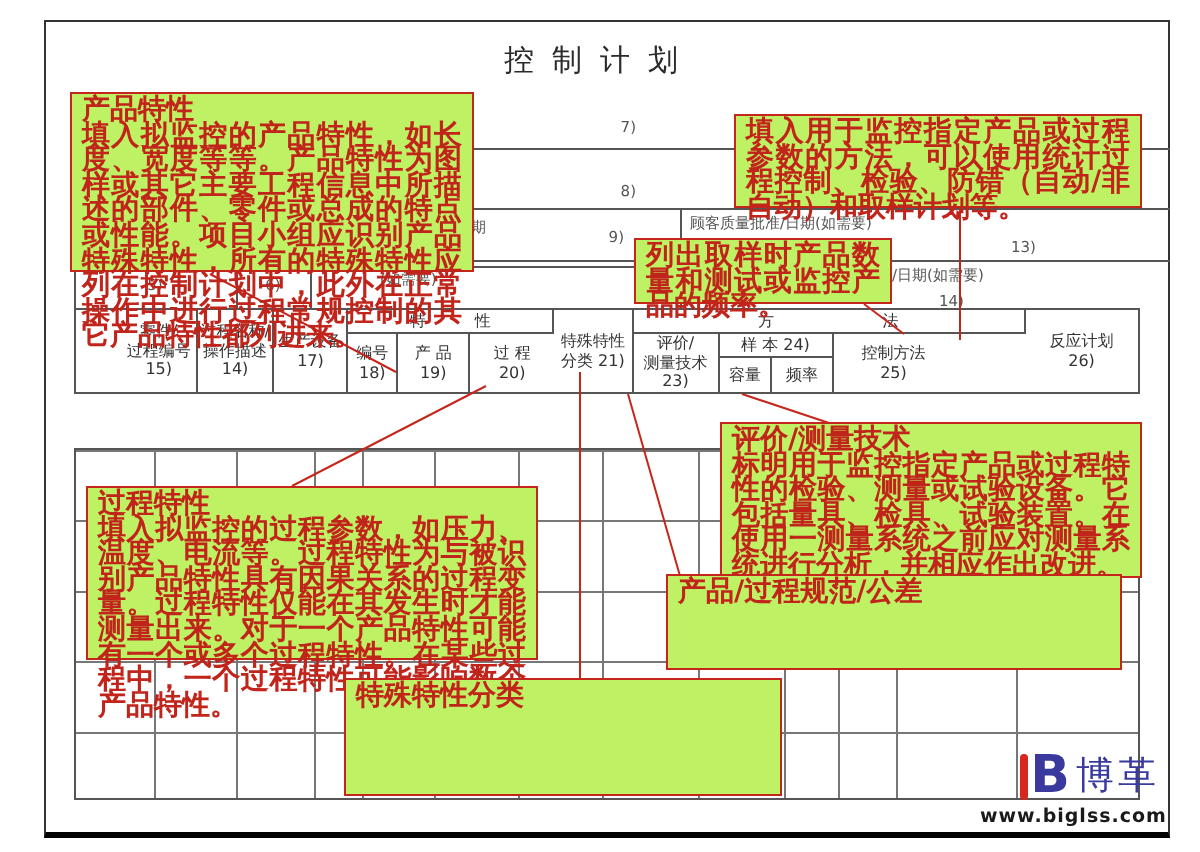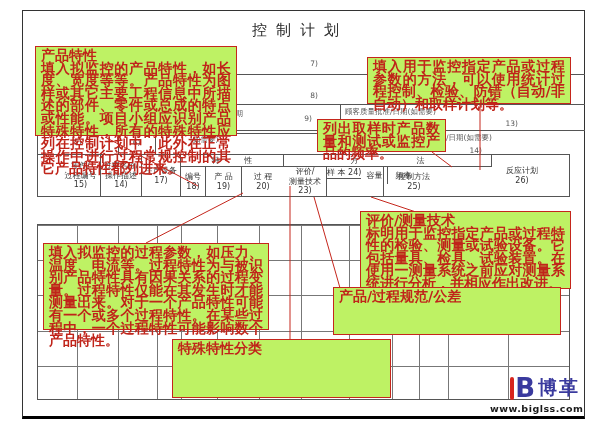--- a/index.html
+++ b/index.html
@@ -25,21 +25,21 @@
   .thead { position:absolute; left:37px; top:154px; width:533px; height:43px;
            border:1px solid #555; display:flex; font-size:8px; color:#333;padding-left:23px; }
   .cell { display:flex; align-items:center; justify-content:center; text-align:center;
           white-space:pre-line; line-height:9.5px; border-right:1px solid #555; }
   .full { height:41px; }
   .group { display:flex; flex-direction:column; }
   .gbar { height:12px; display:flex; align-items:center; justify-content:space-around;
           border-bottom:1px solid #555; border-right:1px solid #555; padding:0 18%; }
   .grow { display:flex; height:29px; }
   .grow .cell { height:29px; }
-  .sample { display:flex; border-right:1px solid #555; }
+  .sample { display:flex; flex-direction:column; border-right:1px solid #555; }
   .sbar { height:12px; display:flex; align-items:center; justify-content:center;
           border-bottom:1px solid #555; white-space:nowrap; }
   .srow { display:flex; height:17px; }
   .srow .cell { height:17px; }
   .c0{width:40px}.c1{width:41px}.c2{width:39px}.c3{width:25px}.c4{width:36px}
   .c5{width:42px; border-right:none}.c6{width:42px}
   .c7{width:48px}.c8{width:43px}.c9{width:27px}.c10{width:30px; border-right:none}
   .c11{width:60px; border-right:none}.c12{width:60px; border-right:none}
   .gchar{width:103px}.gmethod{width:208px}.wsample{width:57px}
 
@@ -57,21 +57,21 @@
   .callout .ct { display:block; }
 
   svg.leaders { position:absolute; left:0; top:0; z-index:4; pointer-events:none; }
 
   
   .logo { position:absolute; left:490px; top:374px; width:90px; z-index:6; text-align:right; }
   .logo-row { display:flex; align-items:center; justify-content:flex-end; height:28px; }
   .logo-bar { display:inline-block; width:4px; height:23px; background:#d8251d;
               margin-right:1px; border-radius:2px; }
   .logo-mark-char { font-size:26px; font-weight:bold; color:#3a3a9e; line-height:26px; }
-  .logo-name { font-size:19px; font-weight:bold; color:#3a3a9e; letter-spacing:2px;
+  .logo-name { font-size:19px; font-weight:normal; color:#3a3a9e; letter-spacing:2px;
                margin-left:3px; }
   .logo-url { font-size:9.5px; font-weight:bold; color:#1a1a1a; letter-spacing:0.5px;
               margin-top:1px; white-space:nowrap; }
 </style>
 </head>
 <body>
 
 <div id="page">
 
   <div class="frame"></div>
@@ -116,20 +116,22 @@
       </div>
       <div class="grow">
         <div class="cell c3">编号
 18)</div>
         <div class="cell c4">产 品
 19)</div>
         <div class="cell c5">过 程
 20)</div>
       </div>
     </div>
+    <div class="cell full c6">特殊特性
+分类 21)</div>
     <div class="group gmethod">
       <div class="gbar">
         <span>方</span>
         <span>法</span>
       </div>
       <div class="grow">
         <div class="cell c8">评价/
 测量技术
 23)</div>
         <div class="sample wsample">
@@ -179,21 +181,21 @@
 
   <div class="callout" style="left:367px; top:57px; width:204px; height:47px;">
     <span>填入用于监控指定产品或过程参数的方法，可以使用统计过程控制、检验、防错（自动/非自动）和取样计划等。</span>
   </div>
 
   <div class="callout" style="left:317px; top:119px; width:129px; height:33px;">
     <span>列出取样时产品数量和测试或监控产品的频率。</span>
   </div>
 
   <div class="callout" style="left:43px; top:243px; width:226px; height:87px;">
-    <span>填入拟监控的过程参数，如压力、温度、电流等。过程特性为与被识别产品特性具有因果关系的过程变量。过程特性仅能在其发生时才能测量出来。对于一个产品特性可能有一个或多个过程特性。在某些过程中，一个过程特性可能影响数个产品特性。</span>
+    <span class="ct">过程特性</span><span>填入拟监控的过程参数，如压力、温度、电流等。过程特性为与被识别产品特性具有因果关系的过程变量。过程特性仅能在其发生时才能测量出来。对于一个产品特性可能有一个或多个过程特性。在某些过程中，一个过程特性可能影响数个产品特性。</span>
   </div>
 
   <div class="callout" style="left:360px; top:211px; width:211px; height:78px;">
     <span class="ct">评价/测量技术</span><span>标明用于监控指定产品或过程特性的检验、测量或试验设备。它包括量具、检具、试验装置。在使用一测量系统之前应对测量系统进行分析，并相应作出改进。</span>
   </div>
 
   <div class="callout" style="left:333px; top:287px; width:228px; height:48px;">
     <span class="ct">产品/过程规范/公差</span>
   </div>
 

